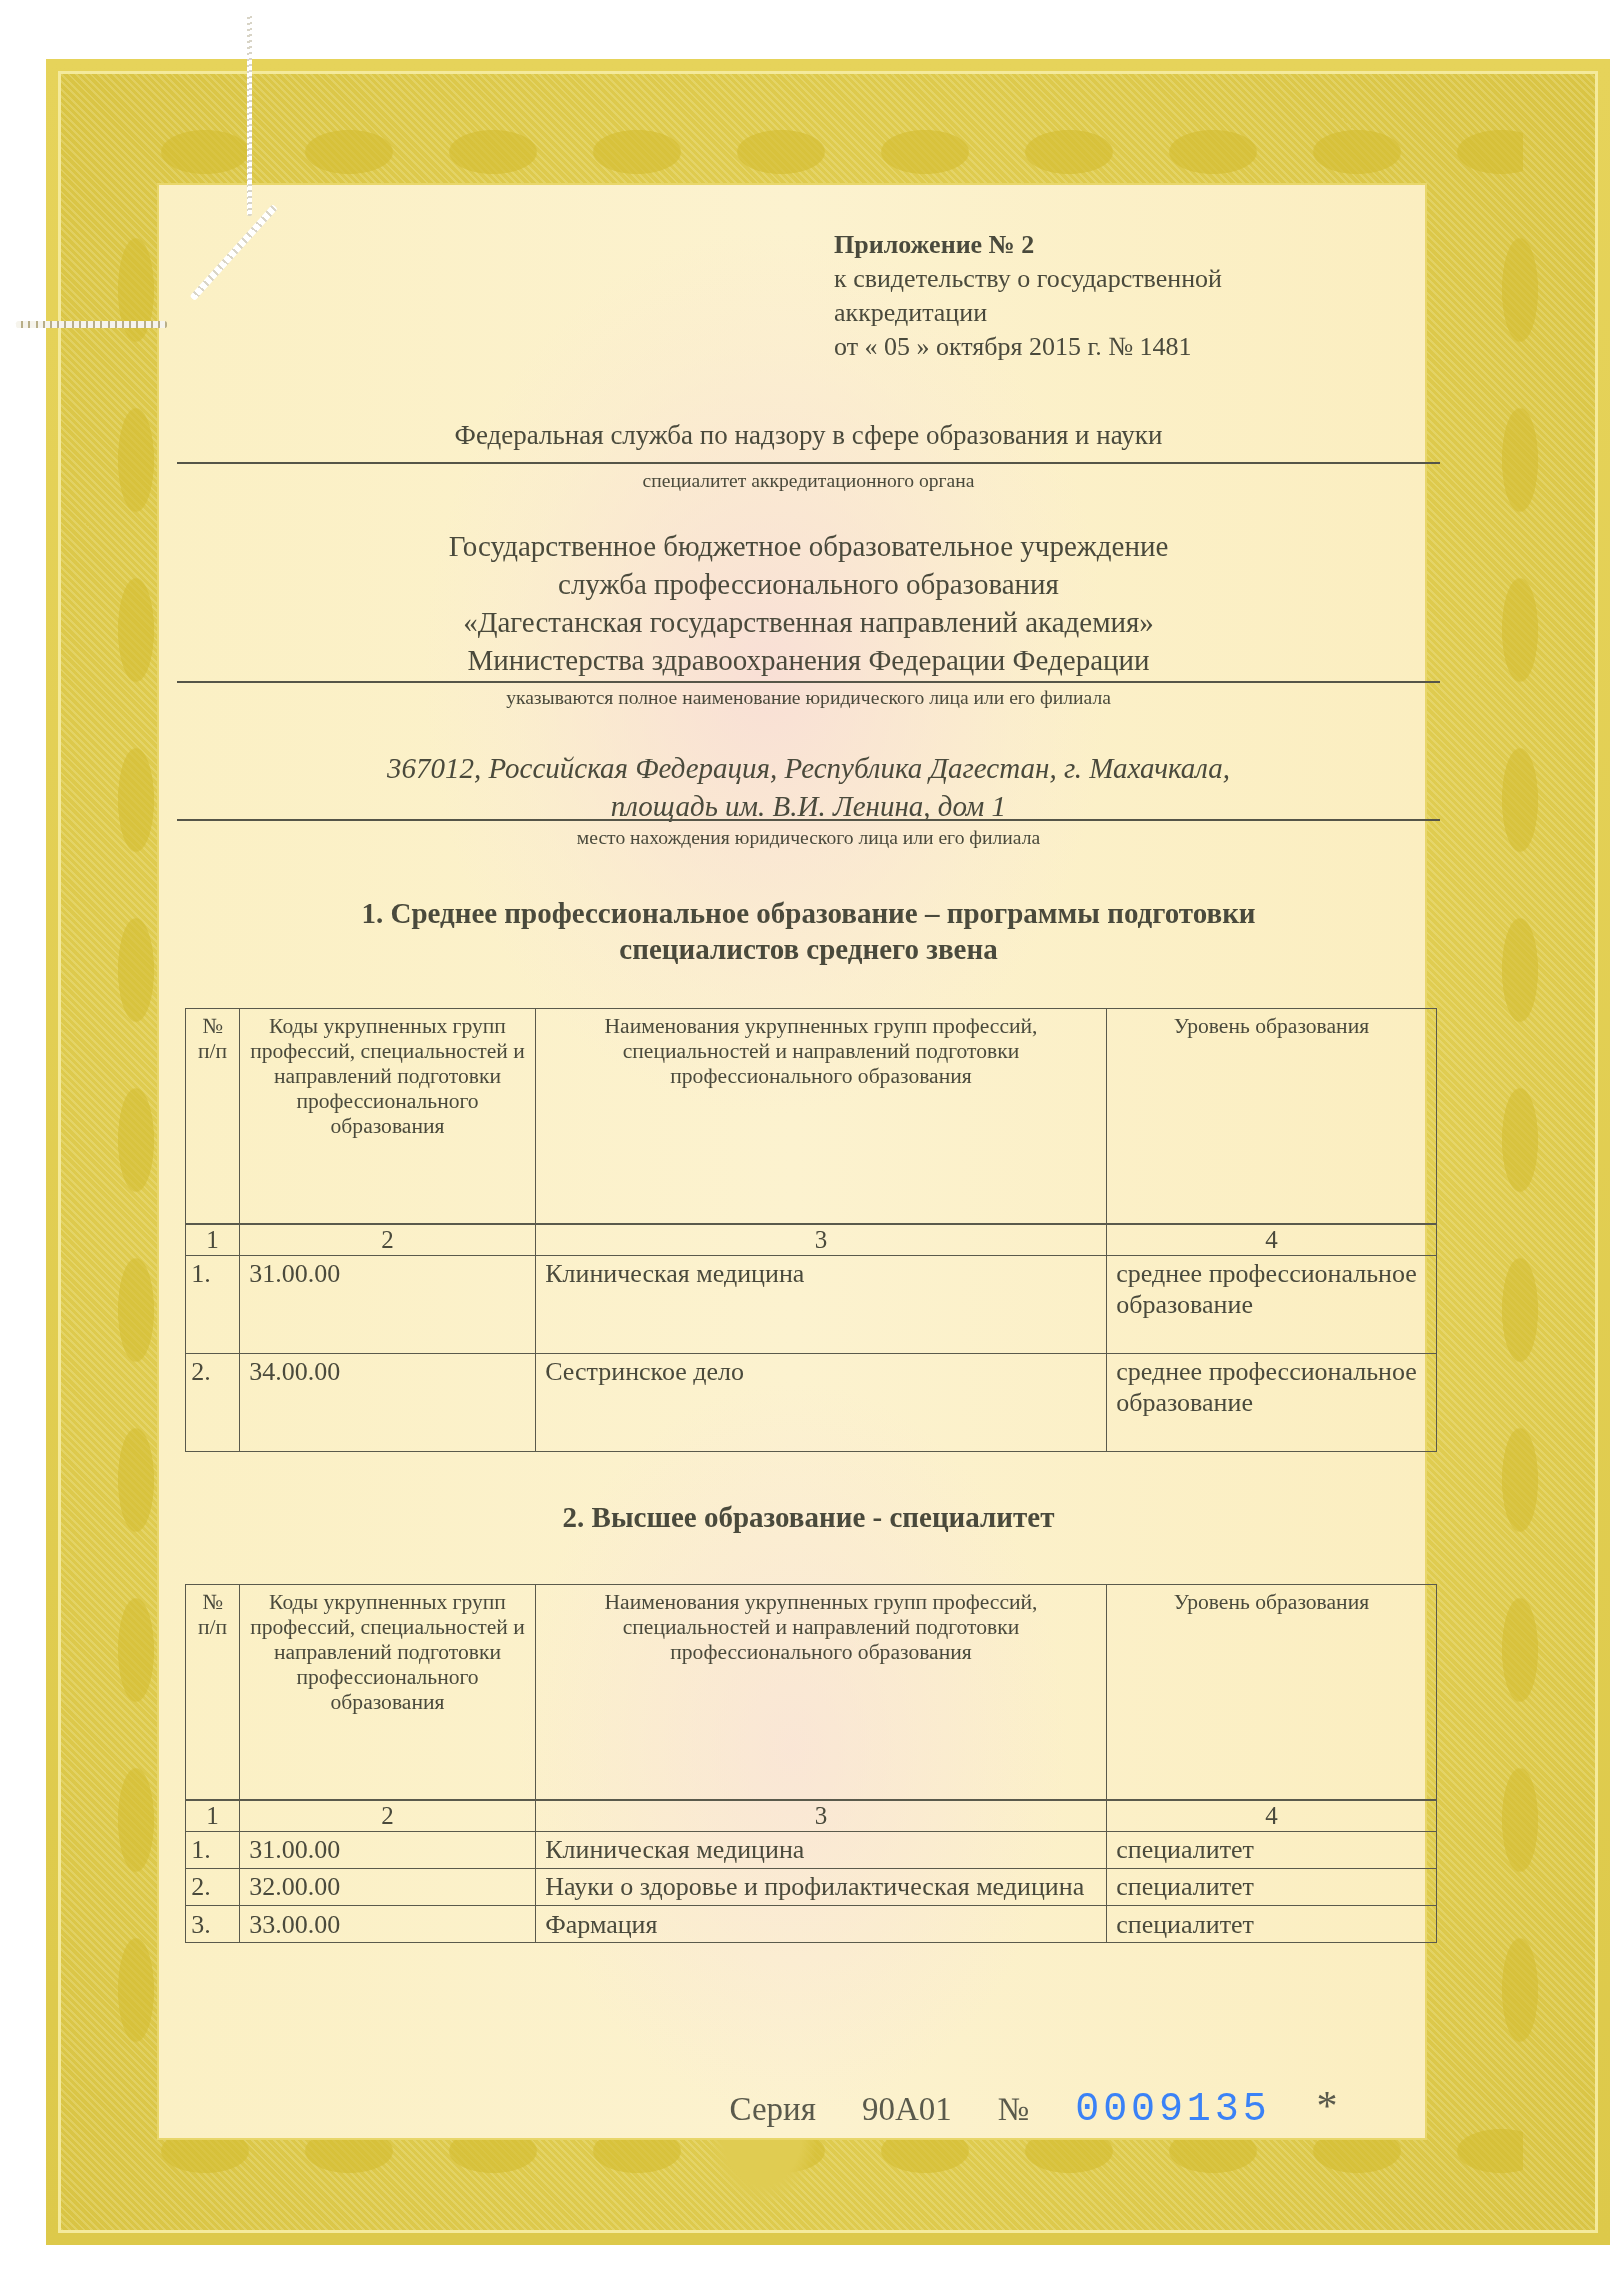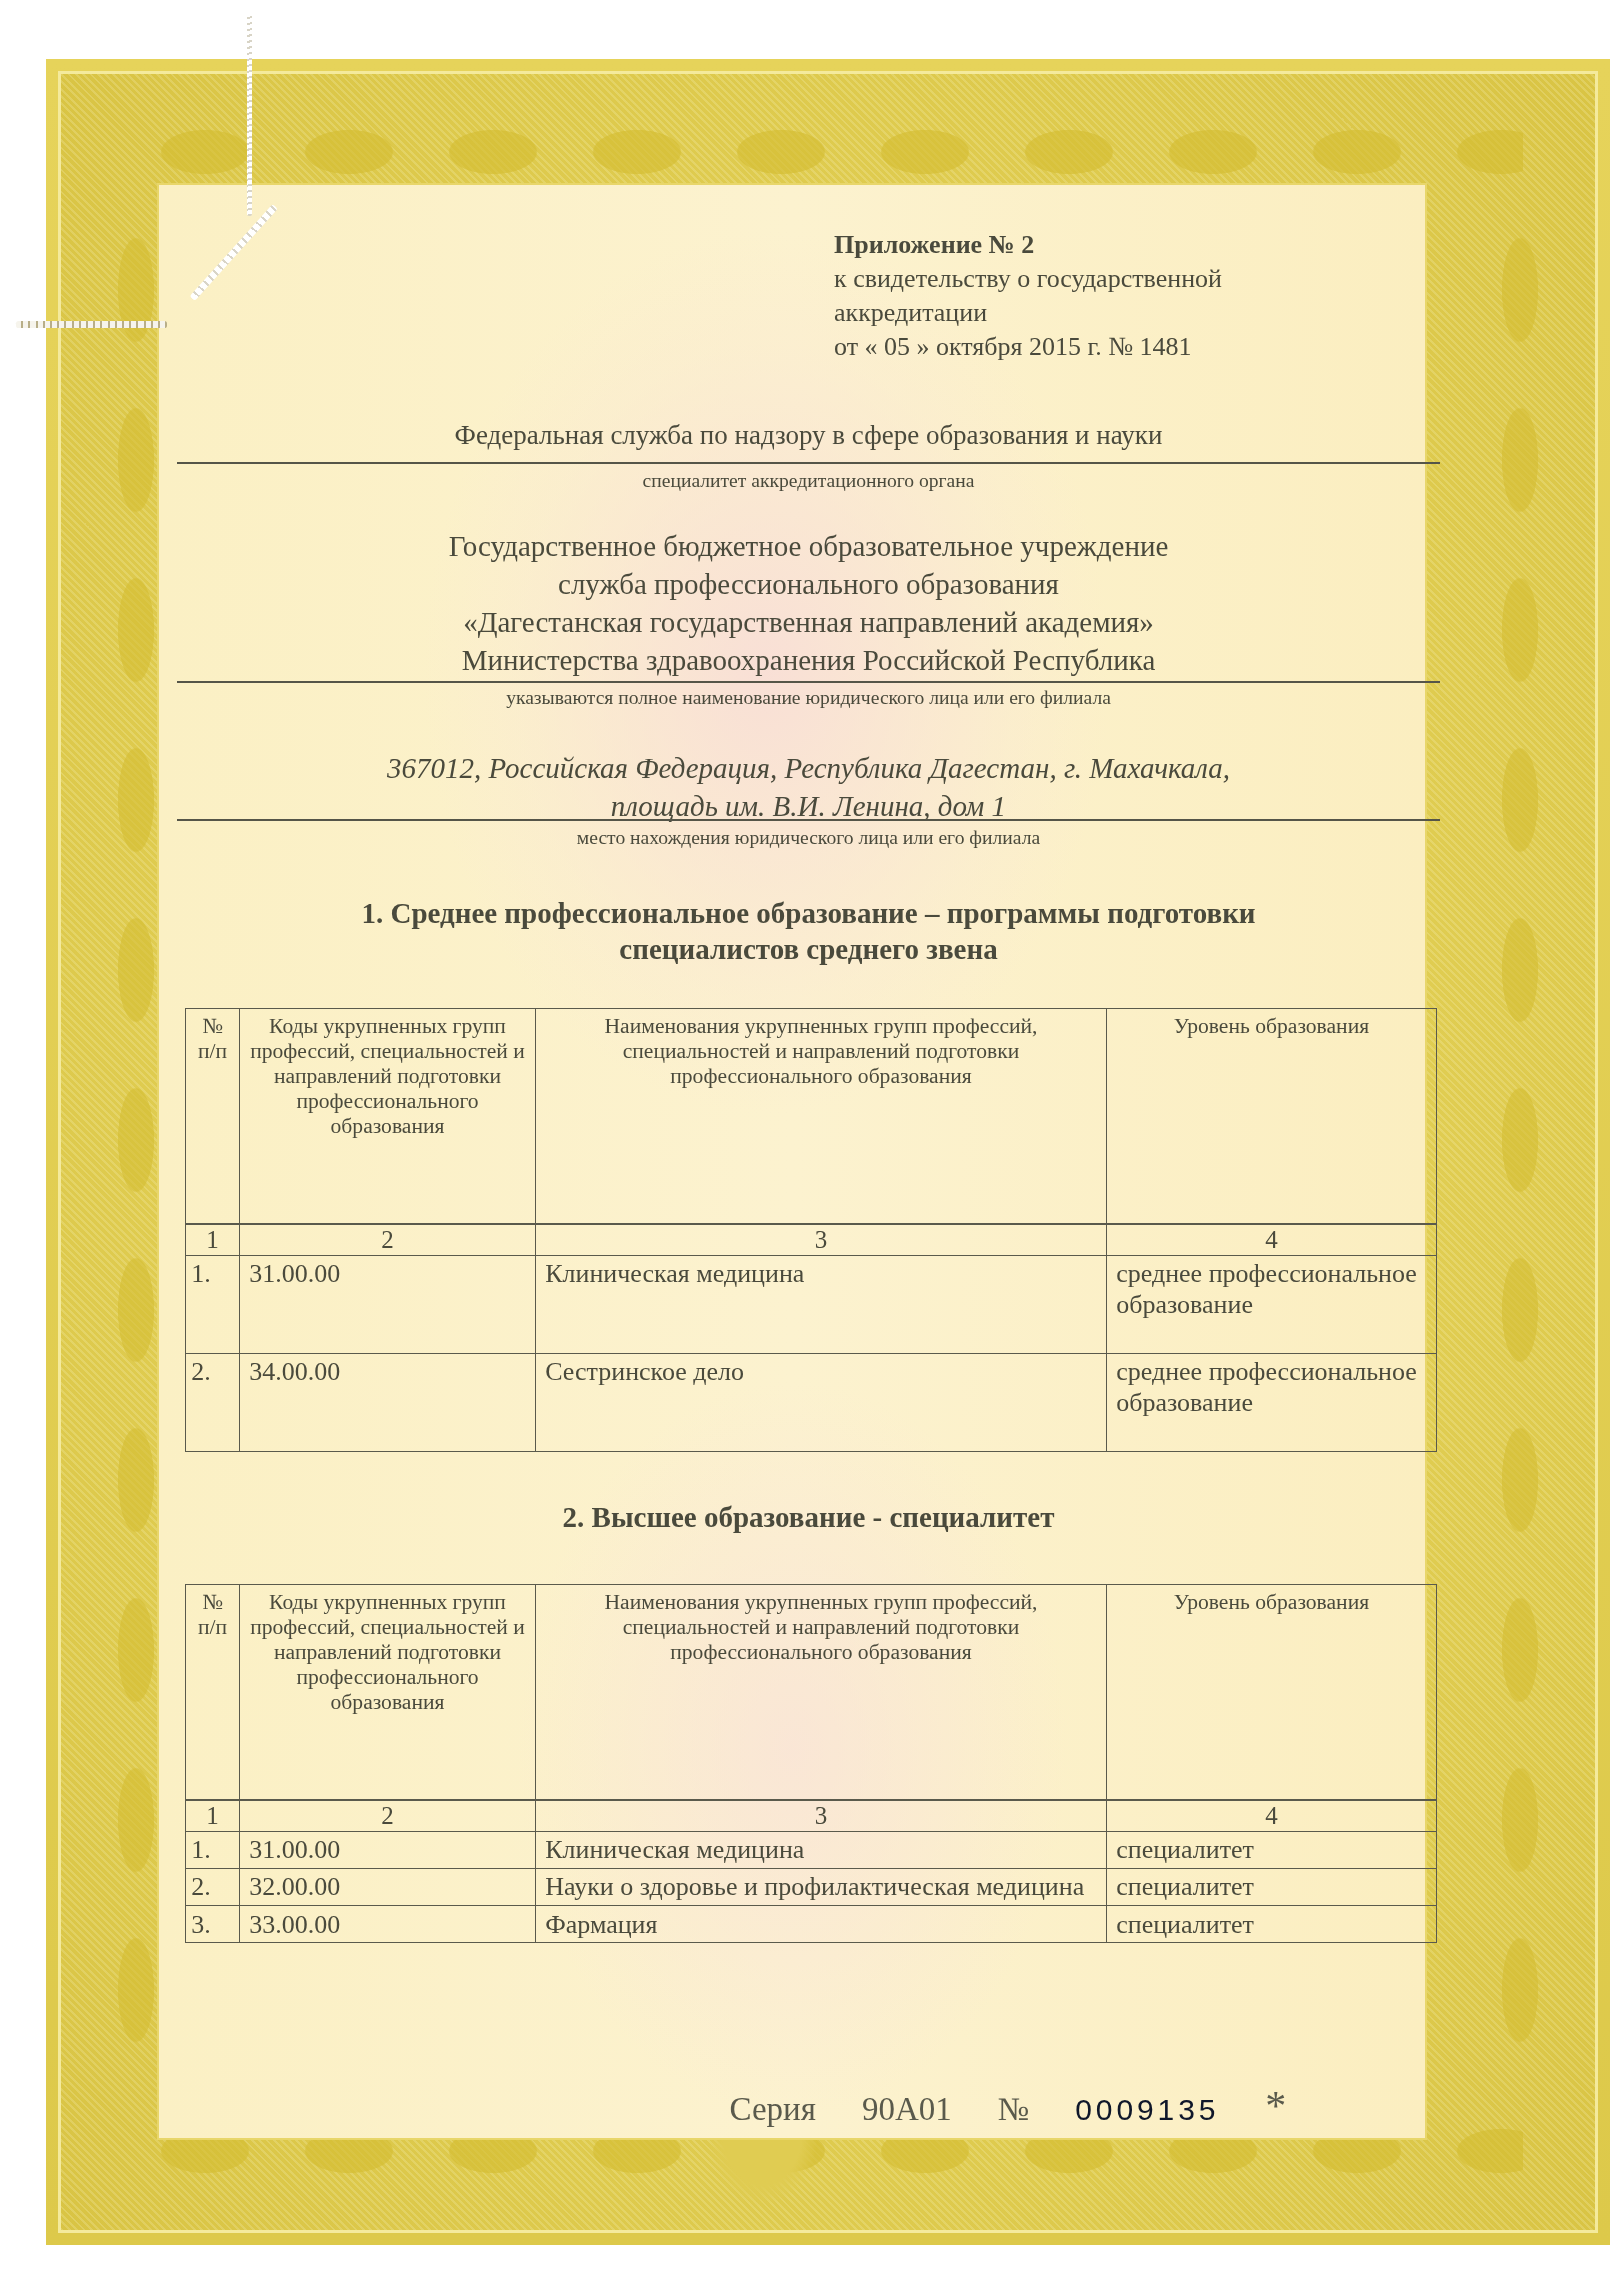--- a/index.html
+++ b/index.html
@@ -84,21 +84,21 @@
     border: 1.3px solid #5a5a4c; vertical-align: top; padding: 2.6px 9.2px; font-weight: normal;
   }
   table.grid th { font-size: 21.6px; line-height: 25px; text-align: center; padding: 5.2px 6.5px; }
   table.grid .num-row td { text-align: center; font-size: 25px; line-height: 27.5px; padding: 1.3px 5.2px; }
   table.grid .num-row { border-top: 2.6px solid #5a5a4c; }
   table.grid tr.data td:first-child { padding-left: 5.2px; }
   .c1 { width: 54px; } .c2 { width: 296px; } .c3 { width: 571px; } .c4 { width: 330px; }
 
   .serial { left: 713px; top: 2045px; font-size: 33px; color: #5a5a4c; white-space: pre; }
   .serial span { display: inline-block; margin-right: 46px; text-align: center; }
-  .serial .no { font-family: Liberation Sans, sans-serif; letter-spacing: 3.9px; font-size: 30px; color: #0f172a; }
+  .serial .no { font-family: Liberation Mono, monospace; letter-spacing: 3.9px; font-size: 40px; color: #3b82f6; }
   .serial .star { font-size: 42px; margin-right: 0; }
 </style>
 </head>
 <body>
 
 <div class="sheet">
   <div class="frame-outer">
     <div class="wave-top"></div>
     <div class="wave-bottom"></div>
     <div class="wave-left"></div>
@@ -119,21 +119,21 @@
   <div>от « 05 » октября 2015 г. № 1481</div>
 </div>
 
 <div class="center-line big" style="top:416px;">Федеральная служба по надзору в сфере образования и науки</div>
 <div class="rule" style="top:462px;"></div>
 <div class="center-line caption" style="top:469px;">специалитет аккредитационного органа</div>
 
 <div class="center-line org" style="top:529px;">Государственное бюджетное образовательное учреждение</div>
 <div class="center-line org" style="top:567px;">служба профессионального образования</div>
 <div class="center-line org" style="top:605px;">«Дагестанская государственная направлений академия»</div>
-<div class="center-line org" style="top:643px;">Министерства здравоохранения Российской Республика</div>
+<div class="center-line org" style="top:643px;">Министерства здравоохранения Федерации Федерации</div>
 <div class="rule" style="top:681px;"></div>
 <div class="center-line caption" style="top:686px;">указываются полное наименование юридического лица или его филиала</div>
 
 <div class="center-line italic" style="top:751px;">367012, Российская Федерация, Республика Дагестан, г. Махачкала,</div>
 <div class="center-line italic" style="top:789px;">площадь им. В.И. Ленина, дом 1</div>
 <div class="rule" style="top:819px;"></div>
 <div class="center-line caption" style="top:826px;">место нахождения юридического лица  или его филиала</div>
 
 <div class="center-line section-title" style="top:895px;">1.   Среднее профессиональное образование – программы подготовки</div>
 <div class="center-line section-title" style="top:931px;">специалистов среднего звена</div>

